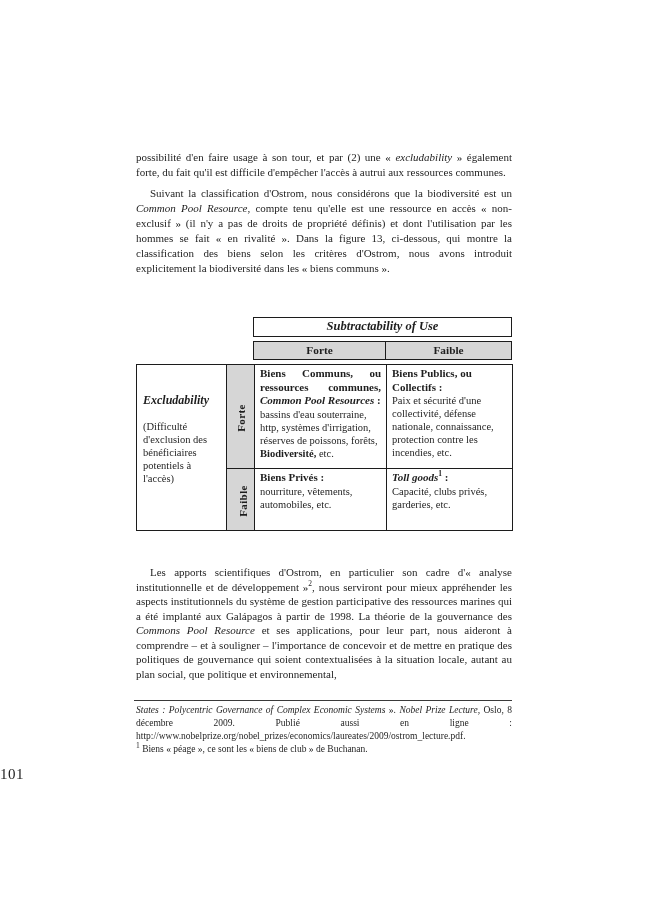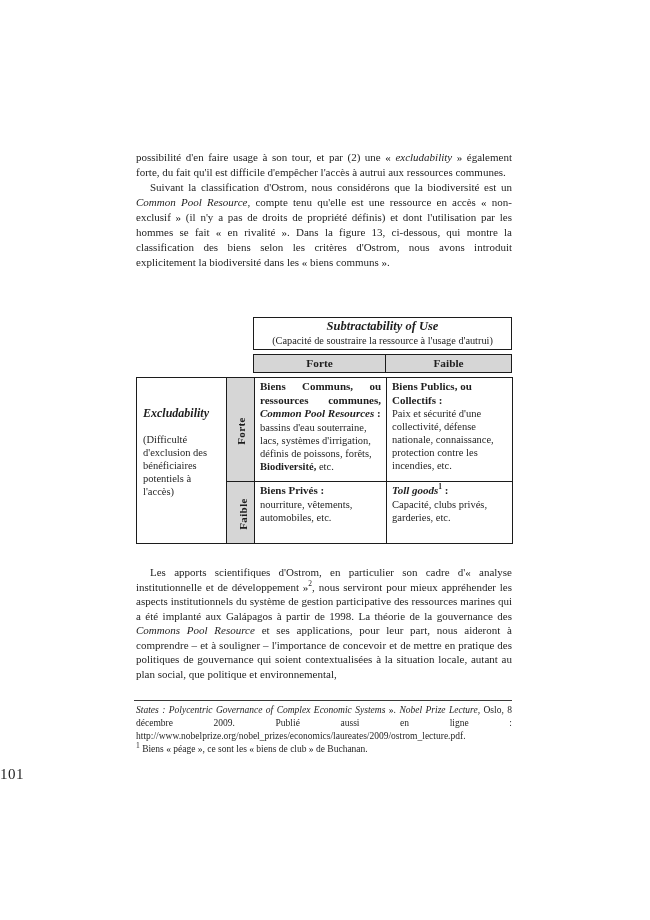--- a/index.html
+++ b/index.html
@@ -1,20 +1,20 @@
 <!DOCTYPE html>
 <html><head>
 <meta charset="utf-8">
 <style>
   html,body{margin:0;padding:0;background:#ffffff;}
   .page{position:relative;width:609px;height:920px;background:#ffffff;overflow:hidden;
         font-family:"Liberation Serif",serif;color:#1e1e1e;padding-left:12px;}
   .abs{position:absolute;left:136px;width:376px;}
   .para{font-size:11px;line-height:15px;text-align:justify;margin:0;}
-  .para+.para{margin-top:0;}
+  .para+.para{margin-top:6px;}
   .indent{text-indent:14px;}
   .i{font-style:italic;}
   .b{font-weight:bold;}
   .bi{font-weight:bold;font-style:italic;}
   sup{font-size:7.5px;line-height:0;}
   
   .caption{font-size:10.3px;line-height:13px;text-align:justify;margin:0;}
   
   .figure{position:absolute;left:136px;top:317px;width:376px;}
   .fig-header{margin-left:117px;width:259px;box-sizing:border-box;border:1.5px solid #1c1c1c;
@@ -53,21 +53,20 @@
   <div class="abs" style="top:150px;">
     <p class="para"><span>possibilité d'en faire usage à son tour, et par (2) une «&nbsp;</span><span class="i">excludability</span><span>&nbsp;» également forte, du fait qu'il est difficile d'empêcher l'accès à autrui aux ressources communes.</span></p>
     <p class="para indent"><span>Suivant la classification d'Ostrom, nous considérons que la biodiversité est un </span><span class="i">Common Pool Resource</span><span>, compte tenu qu'elle est une ressource en accès «&nbsp;non-exclusif&nbsp;» (il n'y a pas de droits de propriété définis) et dont l'utilisation par les hommes se fait «&nbsp;en rivalité&nbsp;». Dans la figure 13, ci-dessous, qui montre la classification des biens selon les critères d'Ostrom, nous avons introduit explicitement la biodiversité dans les «&nbsp;biens communs&nbsp;».</span></p>
   </div>
 
 
   <div class="figure">
 
     <div class="fig-header">
       <div class="t bi">Subtractability of Use</div>
-      <div class="s">(Capacité de soustraire la ressource à l'usage d'autrui)</div>
     </div>
 
     <div class="fig-cols">
       <div class="fig-col c1">Forte</div>
       <div class="fig-col c2">Faible</div>
     </div>
 
     <table class="grid">
       <colgroup>
           <col style="width:90px">
@@ -77,21 +76,21 @@
         </colgroup>
       <tbody>
           <tr style="height:104px;">
         <td class="tdleft" rowspan="2">
           <div class="t bi">Excludability</div>
           <div class="d">(Difficulté d'exclusion des bénéficiaires potentiels à l'accès)</div>
         </td>
         <td class="tdrot"><span>Forte</span></td>
         <td>
           <div class="cell-head justify"><span>Biens Communs, ou ressources communes, </span><span class="i">Common Pool Resources</span><span>&nbsp;:</span></div>
-          <div class="cell-body"><span>bassins d'eau souterraine, lacs, systèmes d'irrigation, définis de poissons, forêts, </span><span class="b">Biodiversité,</span><span> etc.</span></div>
+          <div class="cell-body"><span>bassins d'eau souterraine, http, systèmes d'irrigation, réserves de poissons, forêts, </span><span class="b">Biodiversité,</span><span> etc.</span></div>
         </td>
         <td>
           <div class="cell-head">Biens Publics, ou Collectifs&nbsp;:</div>
           <div class="cell-body">Paix et sécurité d'une collectivité, défense nationale, connaissance, protection contre les incendies, etc.</div>
         </td>
       </tr>
       <tr style="height:62px;">
         <td class="tdrot"><span>Faible</span></td>
         <td>
           <div class="cell-head">Biens Privés&nbsp;:</div>

